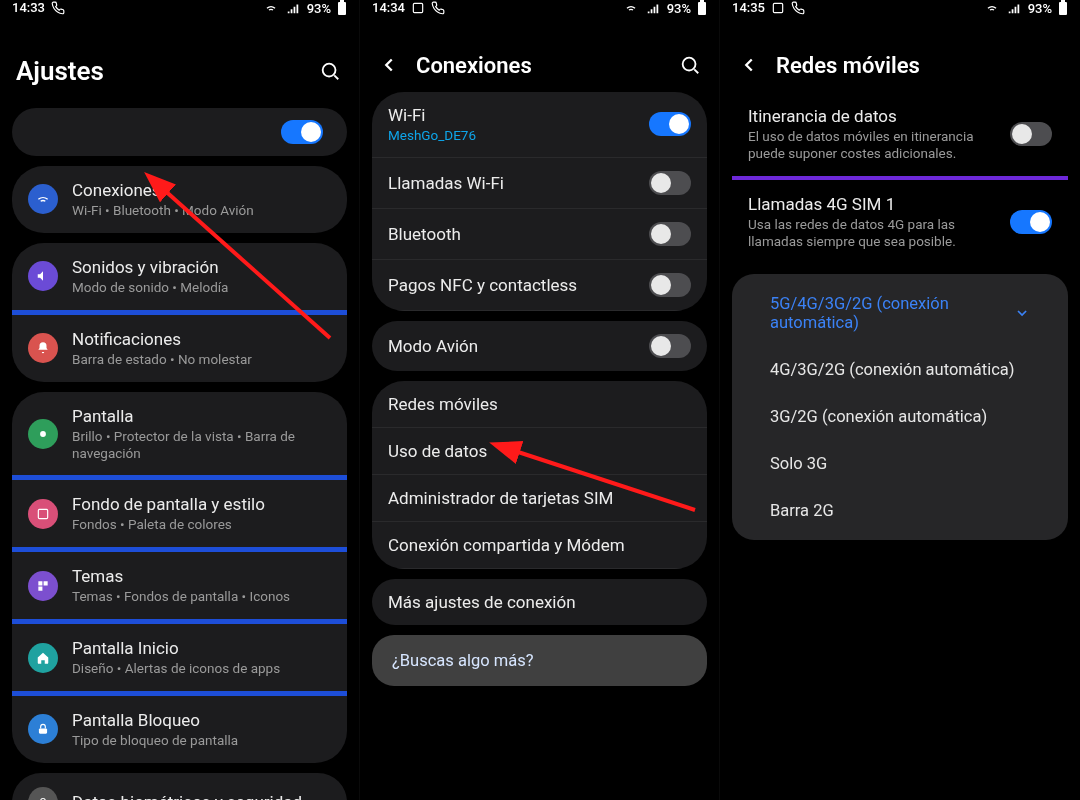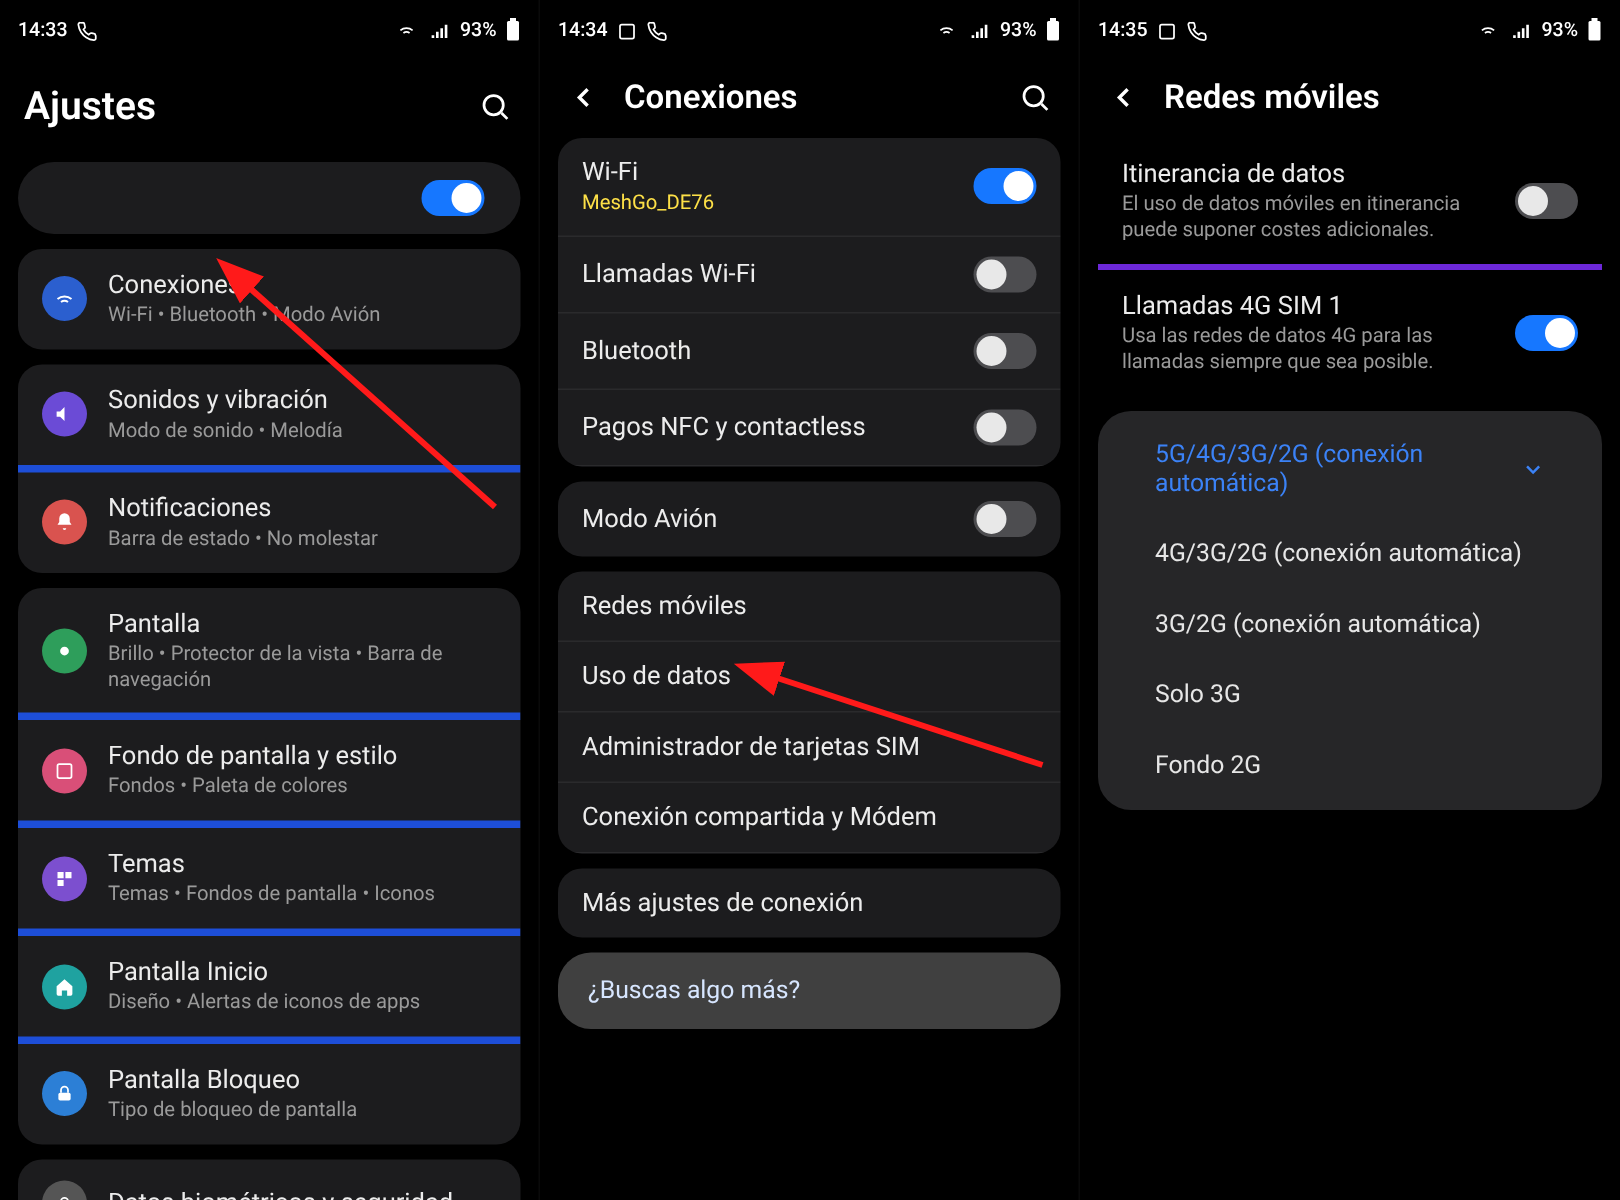--- a/index.html
+++ b/index.html
@@ -2,41 +2,41 @@
 <html><head>
 <meta charset="utf-8">
 <style>
   * { box-sizing: border-box; margin: 0; padding: 0; }
   html, body { width: 1080px; height: 800px; background:#000; font-family: -apple-system, Roboto, Arial, sans-serif; color:#e6e6e6; overflow:hidden; }
   .viewport { display:flex; width:1080px; height:800px; }
   .phone { width:360px; height:800px; background:#000; position:relative; overflow:hidden; border-right:1px solid #0a0a0a; }
   .phone:last-child { border-right:none; }
 
   
-  .statusbar { height:28px; display:flex; align-items:flex-end; justify-content:space-between; padding:0 12px; font-size:13px; font-weight:500; color:#fff; }
+  .statusbar { height:28px; display:flex; align-items:flex-start; justify-content:space-between; padding:0 12px; font-size:13px; font-weight:500; color:#fff; }
   .sb-left, .sb-right { display:flex; align-items:center; gap:6px; }
   .sb-right .ico { display:inline-flex; }
 
   
   .header { padding:24px 16px 14px 16px; display:flex; align-items:center; gap:14px; }
   .header.big { padding:28px 16px 22px 16px; }
   .title-big { font-size:26px; font-weight:600; color:#fff; flex:1; }
   .title-sub { font-size:22px; font-weight:600; color:#fff; flex:1; }
   .search-btn, .back-btn { width:26px; height:26px; display:inline-flex; align-items:center; justify-content:center; color:#fff; }
 
   
   .scroller { padding:0 8px 20px 8px; height:calc(800px - 28px - 64px); overflow:hidden; }
-  .card { background:#1c1c1e; border-radius:16px; margin:10px 4px; overflow:hidden; }
+  .card { background:#1c1c1e; border-radius:32px; margin:10px 4px; overflow:hidden; }
   .card.tight { border-radius:24px; }
   .row { display:flex; align-items:center; padding:14px 16px; gap:14px; position:relative; border-bottom:5px solid #1d4ed8; }
   .row:last-child { border-bottom:none; }
   .row .txt { flex:1; min-width:0; }
   .row .lbl { font-size:17px; color:#ececec; }
   .row .sub { font-size:13.5px; color:#9a9a9a; margin-top:2px; line-height:1.25; }
-  .row .sub.blue { color:#fde047; }
+  .row .sub.blue { color:#0ea5e9; }
   .icon-badge { width:30px; height:30px; border-radius:15px; display:flex; align-items:center; justify-content:center; flex-shrink:0; }
   .ic-blue { background:#2b5fcf; }
   .ic-purple { background:#6b4bd6; }
   .ic-red { background:#d9534f; }
   .ic-green { background:#2e9e5b; }
   .ic-pink { background:#d94f78; }
   .ic-violet { background:#7c4fcf; }
   .ic-teal { background:#1fa2a0; }
   .ic-lblue { background:#2c7fd6; }
   .ic-grey { background:#555; }
@@ -471,19 +471,19 @@
         <div class="opt">
             <span>4G/3G/2G (conexión automática)</span>
           </div>
         <div class="opt">
             <span>3G/2G (conexión automática)</span>
           </div>
         <div class="opt">
             <span>Solo 3G</span>
           </div>
         <div class="opt">
-            <span>Fondo 2G</span>
+            <span>Barra 2G</span>
           </div>
       </div>
     </div>
   </div>
 
 </div>
 
 </body></html>

